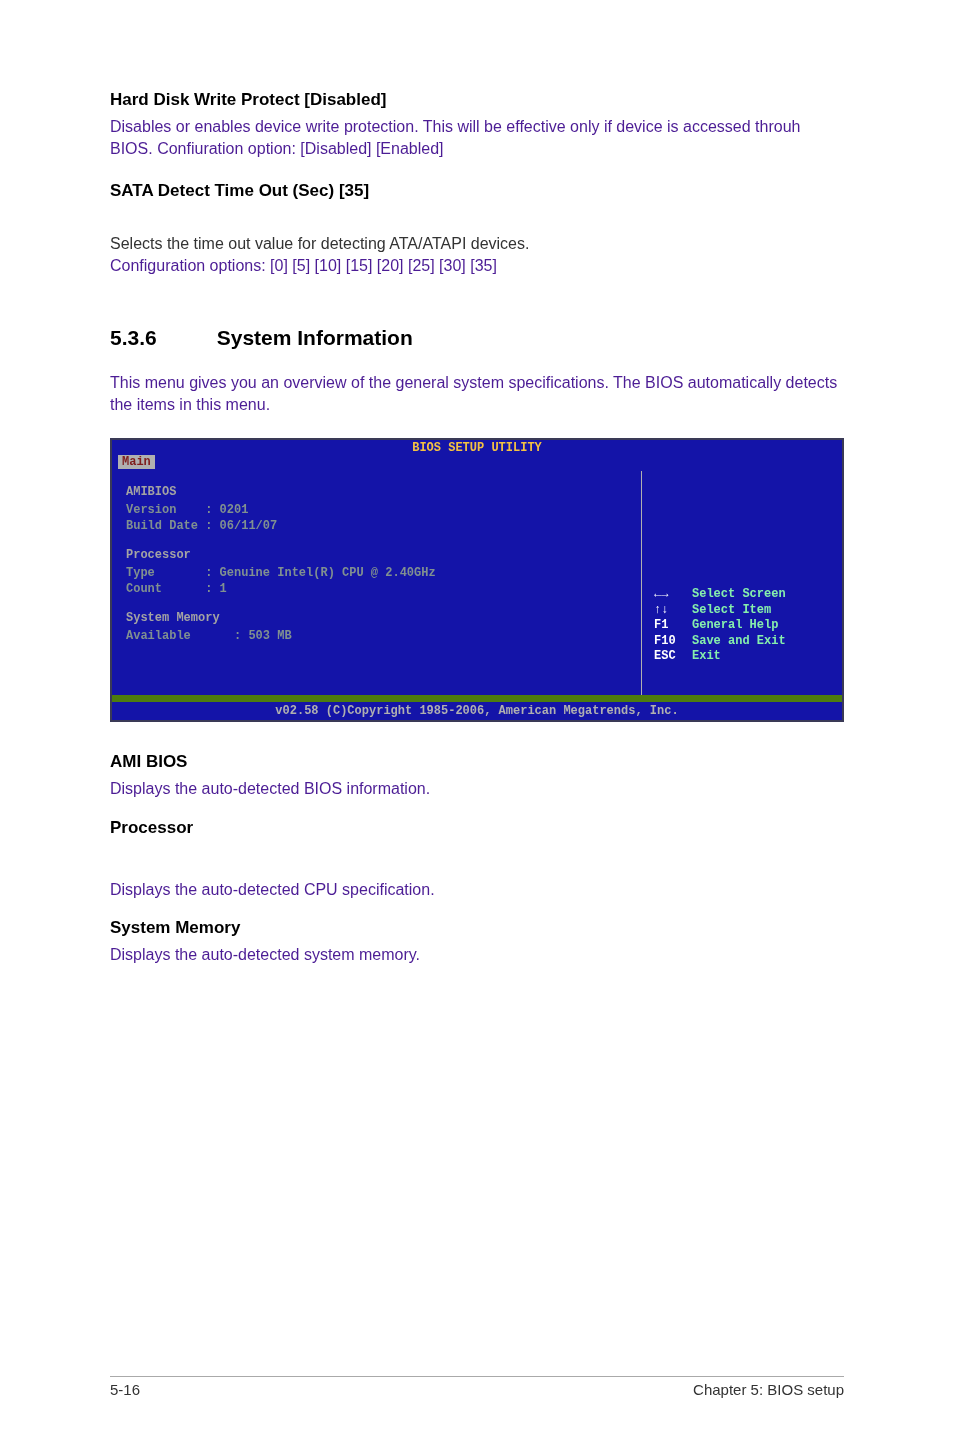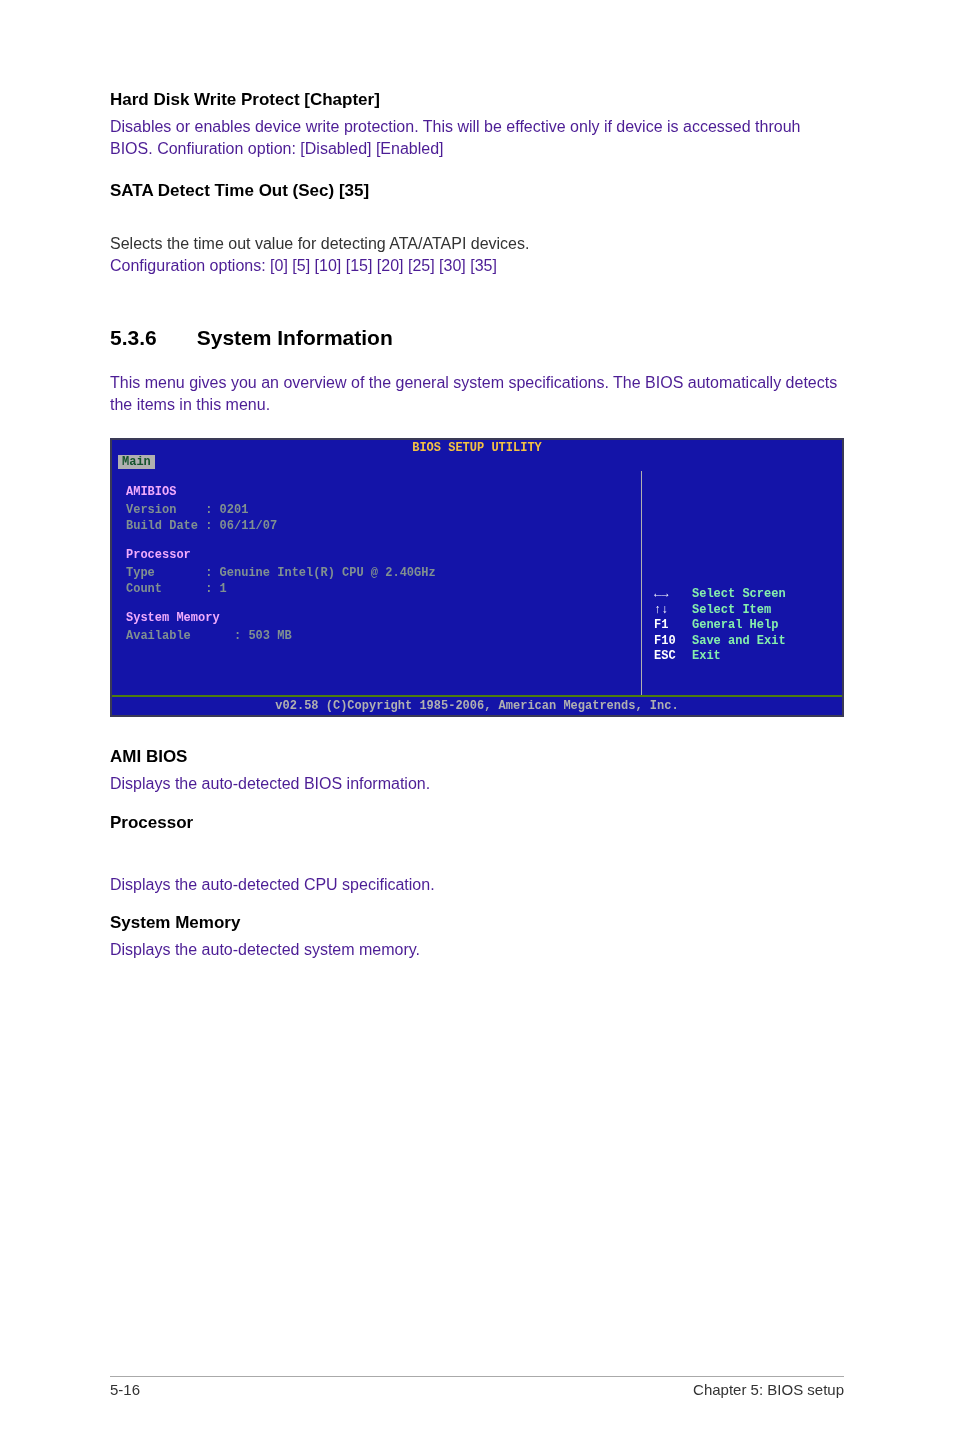--- a/index.html
+++ b/index.html
@@ -22,21 +22,21 @@
     font-size: 16px;
     color: #4c1d95;
     line-height: 1.35;
     margin-bottom: 22px;
   }
   .section-h2 {
     font-size: 21px;
     font-weight: bold;
     margin: 50px 0 22px 0;
   }
-  .h2-num { display:inline-block; margin-right: 40px; }
+  .h2-num { display:inline-block; margin-right: 60px; }
 
   
   .bios-wrap {
     border: 2px solid #3a3a56;
     font-family: "Courier New", monospace;
     font-size: 12px;
     font-weight: bold;
     margin: 6px 0 30px 0;
     background: #1414a8;
     color: #fff;
@@ -47,21 +47,21 @@
     text-align: center;
     padding: 1px 0 0 0;
     line-height: 1.2;
   }
   .bios-tab-row {
     background: #1414a8;
     padding: 0 6px 2px 6px;
   }
   .bios-tab {
     background: #b0b0b0;
-    color: #14532d;
+    color: #7f1d1d;
     padding: 0 4px;
     display: inline-block;
   }
   .bios-body {
     display: flex;
     background: #1414a8;
   }
   .bios-left {
     flex: 1;
     padding: 10px 14px;
@@ -69,28 +69,28 @@
   }
   .bios-right {
     width: 200px;
     padding: 10px 12px;
     color: #4aa8ff;
     font-weight: bold;
     display: flex;
     flex-direction: column;
     justify-content: flex-end;
   }
-  .bios-cat { color: #f0abfc; margin: 4px 0; }
+  .bios-cat { color: #a3a3a3; margin: 4px 0; }
   .bios-kv-row { color: #809090; font-weight: bold; line-height: 1.3; white-space: pre; }
   .bios-footer {
     background: #1414a8;
     color: #b0b0b0;
     text-align: center;
     padding: 2px 0;
-    border-top: 2px solid #4d7c0f;
+    border-top: 7px solid #4d7c0f;
     font-weight: bold;
     letter-spacing: 0px;
   }
   .help-row { display:flex; gap:10px; line-height:1.3; }
   .help-key { min-width: 28px; color:#fff; }
   .help-lbl { color:#86efac; }
 
   
   .page-footer {
     position: absolute;
@@ -101,21 +101,21 @@
     padding-top: 4px;
     font-size: 15px;
     color: #333;
     display: flex;
     justify-content: space-between;
   }
 </style>
 </head>
 <body>
 
-<div class="section-h3">Hard Disk Write Protect [Chapter]</div>
+<div class="section-h3">Hard Disk Write Protect [Disabled]</div>
 <div class="section-p">Disables or enables device write protection. This will be effective only if device is accessed throuh BIOS. Confiuration option: [Disabled] [Enabled]</div>
 
 <div class="section-h3">SATA Detect Time Out (Sec) [35]</div>
 <div style="font-size:16px;color:#333;line-height:1.35;margin-top:32px;">Selects the time out value for detecting ATA/ATAPI devices.</div>
 <div class="section-p">Configuration options: [0] [5] [10] [15] [20] [25] [30] [35]</div>
 
 <div class="section-h2">
   <span class="h2-num">5.3.6</span><span>System Information</span>
 </div>
 <div class="section-p">This menu gives you an overview of the general system specifications. The BIOS automatically detects the items in this menu.</div>

